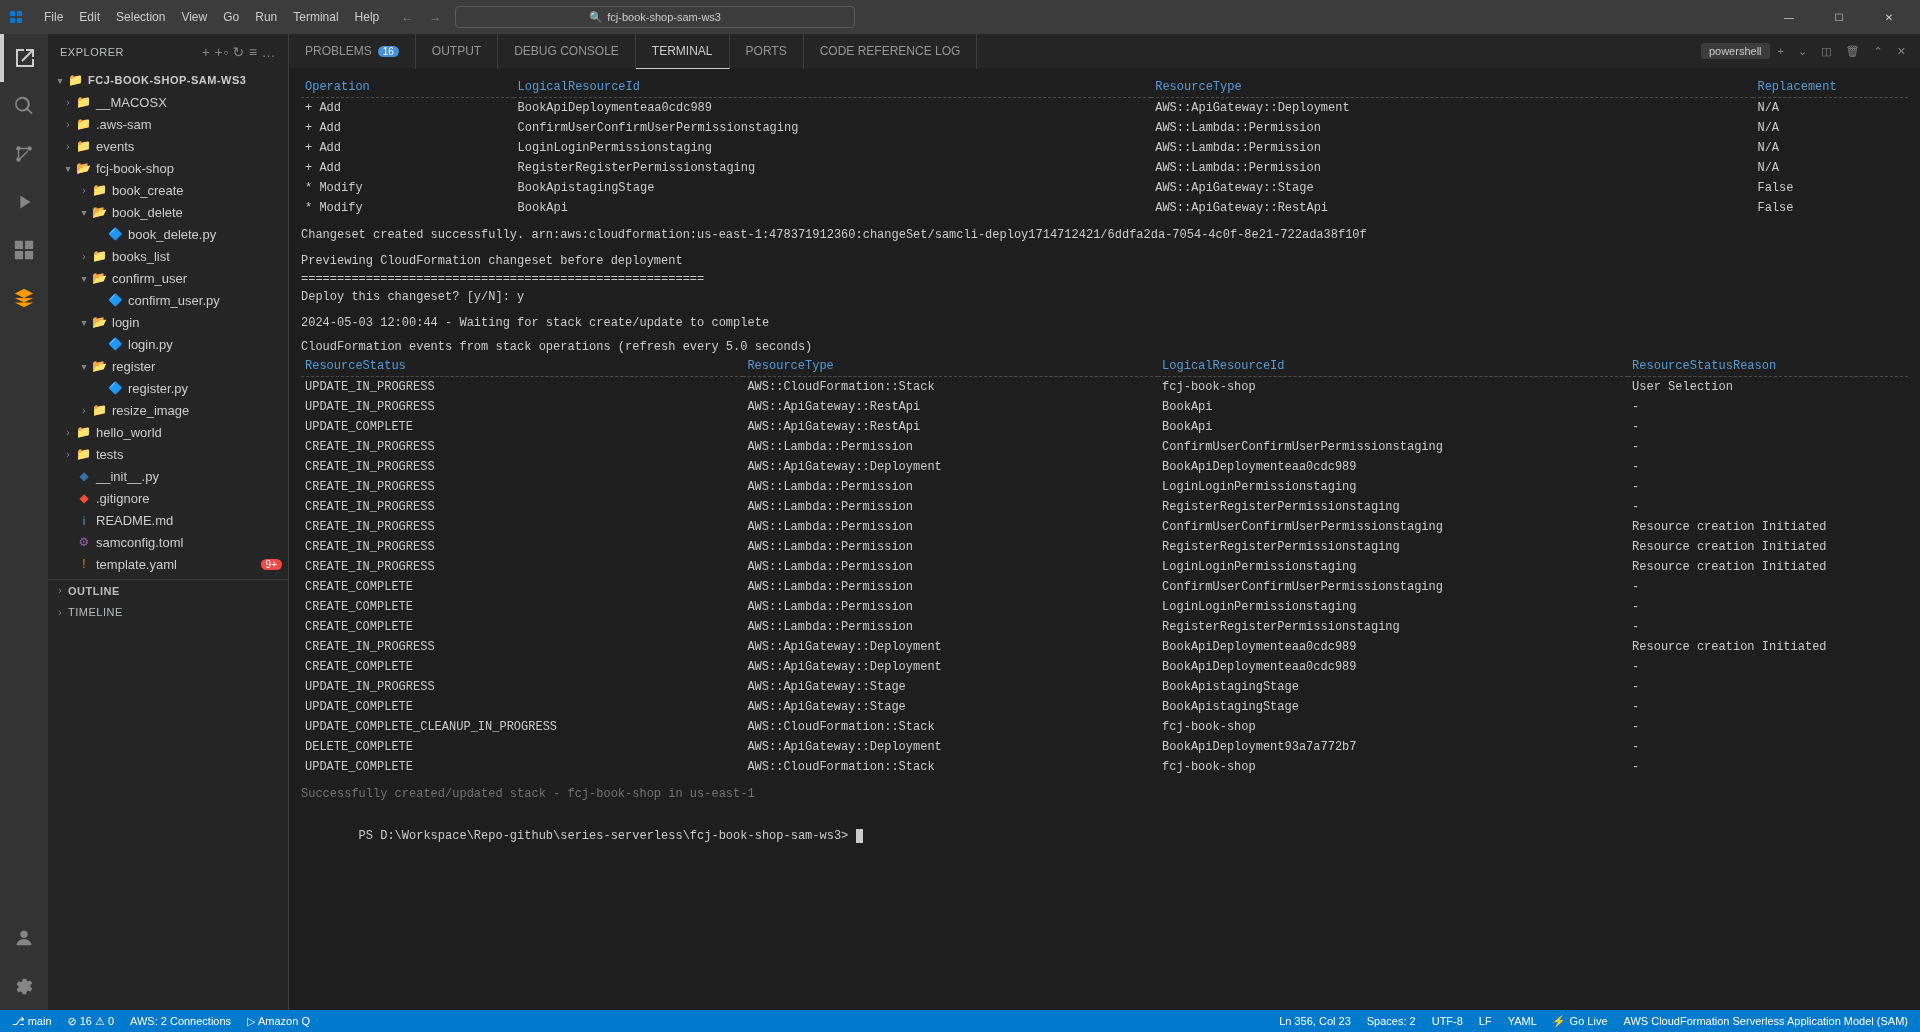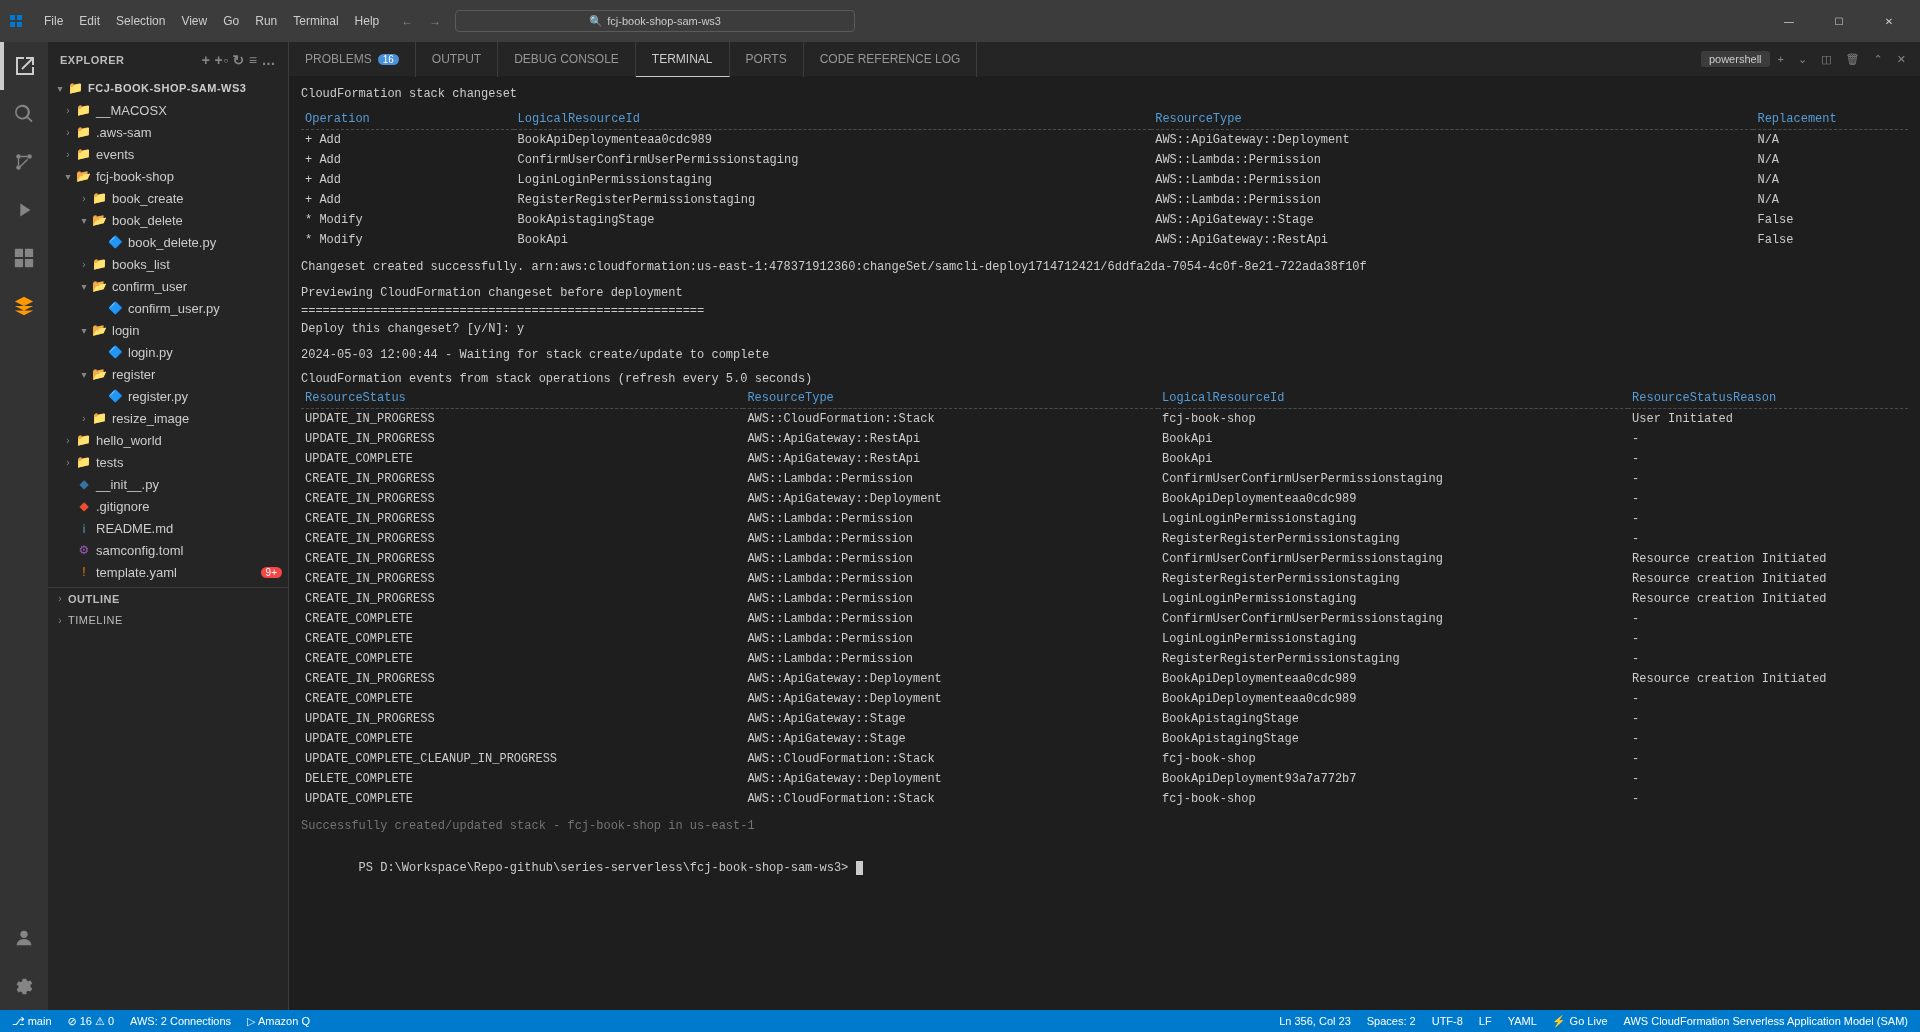--- a/index.html
+++ b/index.html
@@ -1,40 +1,40 @@
 <!DOCTYPE html>
 <html><head>
   <meta charset="utf-8">
   <style>
     * { box-sizing: border-box; margin: 0; padding: 0; }
     body { background: #1e1e1e; color: #cccccc; font-family: 'Segoe UI', Tahoma, sans-serif; font-size: 12px; height: 1032px; width: 1920px; overflow: hidden; display: flex; flex-direction: column; }
 
     
-    #titlebar { height: 42px; background: #3c3c3c; display: flex; align-items: center; padding: 1px 8px; gap: 8px; user-select: none; }
+    #titlebar { height: 34px; background: #3c3c3c; display: flex; align-items: center; padding: 1px 8px; gap: 8px; user-select: none; }
     #titlebar .window-controls { display: flex; gap: 4px; margin-left: auto; }
     #titlebar .win-btn { width: 46px; height: 30px; display: flex; align-items: center; justify-content: center; font-size: 10px; color: #cccccc; cursor: pointer; }
     .titlebar-menus { display: flex; gap: 0; }
     .titlebar-menus span { padding: 0 8px; height: 30px; display: flex; align-items: center; cursor: pointer; font-size: 12px; color: #cccccc; }
     .titlebar-address { flex: 1; max-width: 400px; background: #3c3c3c; border: 1px solid #5a5a5a; height: 22px; display: flex; align-items: center; justify-content: center; gap: 4px; border-radius: 4px; color: #cccccc; font-size: 11px; }
     .titlebar-navbtns { display: flex; gap: 4px; }
     .titlebar-navbtns span { width: 24px; height: 24px; display: flex; align-items: center; justify-content: center; color: #858585; cursor: pointer; }
 
     
     #main { display: flex; flex: 1; overflow: hidden; }
 
     
     #activitybar { width: 48px; background: #333333; display: flex; flex-direction: column; align-items: center; padding-top: 0; }
     .activity-item { width: 48px; height: 48px; display: flex; align-items: center; justify-content: center; cursor: pointer; color: #858585; font-size: 22px; position: relative; }
     .activity-item.active { color: #cccccc; border-left: 2px solid #cccccc; }
     .activity-item.active::before { content: ''; position: absolute; left: 0; top: 0; bottom: 0; width: 2px; background: #cccccc; }
     .activity-bottom { margin-top: auto; }
 
     
     #sidebar { width: 240px; background: #252526; display: flex; flex-direction: column; overflow: hidden; }
-    .sidebar-title { height: 35px; display: flex; align-items: center; justify-content: space-between; padding: 0 12px; text-transform: uppercase; font-size: 11px; font-weight: 700; color: #bbbcbd; letter-spacing: 0.5px; }
+    .sidebar-title { height: 35px; display: flex; align-items: center; justify-content: space-between; padding: 0 12px; text-transform: uppercase; font-size: 11px; font-weight: 400; color: #bbbcbd; letter-spacing: 0.5px; }
     .sidebar-title-actions { display: flex; gap: 4px; }
     .sidebar-title-actions span { cursor: pointer; color: #858585; font-size: 14px; }
     .file-tree { overflow-y: auto; flex: 1; }
     .tree-item { display: flex; align-items: center; height: 22px; padding-left: 0; cursor: pointer; white-space: nowrap; font-size: 13px; color: #cccccc; }
     .tree-item .chevron { width: 16px; display: inline-flex; align-items: center; justify-content: center; font-size: 10px; color: #858585; }
     .tree-item .file-icon { width: 16px; height: 16px; margin-right: 4px; display: inline-flex; align-items: center; justify-content: center; font-size: 12px; }
     .tree-item .badge { margin-left: auto; margin-right: 6px; background: #4a90d9; color: #fff; border-radius: 10px; padding: 0 5px; font-size: 10px; min-width: 16px; text-align: center; }
     .tree-item .badge.red { background: #f44747; }
 
     
@@ -362,21 +362,20 @@
         <span class="terminal-action-btn">⌄</span>
         <span class="terminal-action-btn">◫</span>
         <span class="terminal-action-btn">🗑</span>
         <span class="terminal-action-btn">⌃</span>
         <span class="terminal-action-btn">✕</span>
       </div>
     </div>
 
     <div id="terminal-content">
 
-      <div class="term-line" style="margin-bottom:6px;">CloudFormation stack changeset</div>
       <table class="term-table">
         <thead>
           <tr>
             <th style="min-width:120px;">Operation</th>
             <th style="min-width:360px;">LogicalResourceId</th>
             <th style="min-width:340px;">ResourceType</th>
             <th>Replacement</th>
           </tr>
         </thead>
         <tbody id="changeset-body">
@@ -443,21 +442,21 @@
             <th style="min-width:300px;">ResourceType</th>
             <th style="min-width:340px;">LogicalResourceId</th>
             <th>ResourceStatusReason</th>
           </tr>
         </thead>
         <tbody id="events-body">
             <tr>
     <td class="term-in-progress">UPDATE_IN_PROGRESS</td>
     <td class="">AWS::CloudFormation::Stack</td>
     <td class="">fcj-book-shop</td>
-    <td>User Initiated</td>
+    <td>User Selection</td>
   </tr>
             <tr>
     <td class="term-in-progress">UPDATE_IN_PROGRESS</td>
     <td class="">AWS::ApiGateway::RestApi</td>
     <td class="">BookApi</td>
     <td>-</td>
   </tr>
             <tr>
     <td class="term-complete">UPDATE_COMPLETE</td>
     <td class="">AWS::ApiGateway::RestApi</td>

